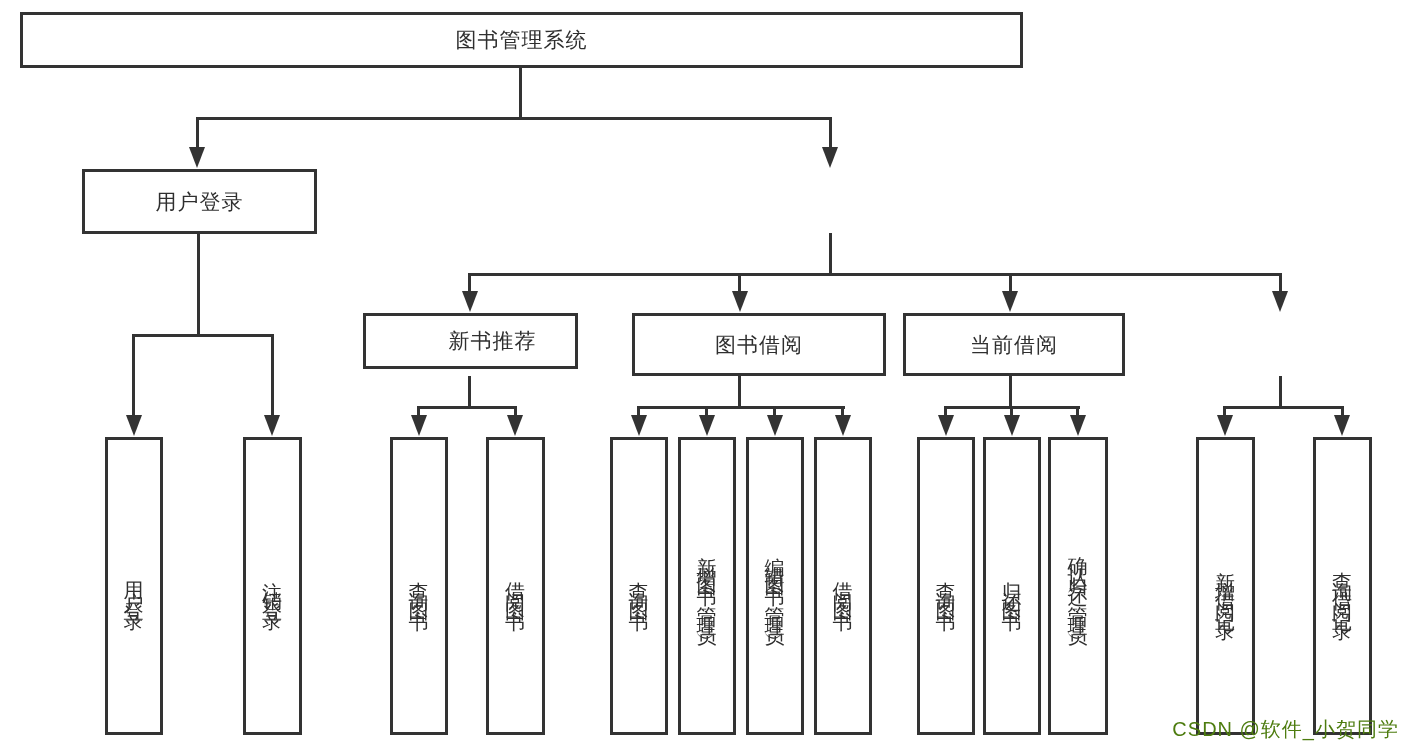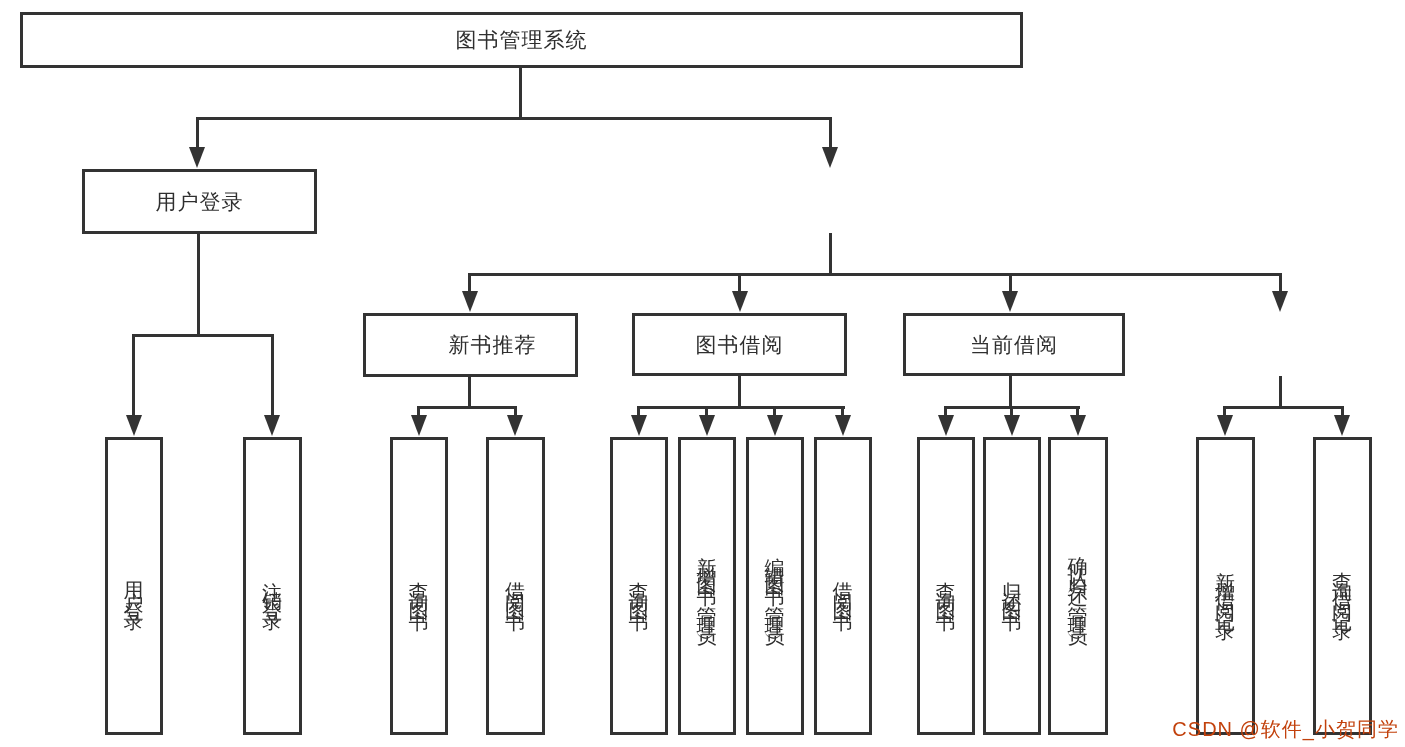--- a/index.html
+++ b/index.html
@@ -8,21 +8,21 @@
   .box{position:absolute;box-sizing:border-box;border:3px solid #333;background:#fff;
        display:flex;align-items:center;justify-content:center;font-size:21px;
        letter-spacing:1px;white-space:nowrap;}
   .vbox{writing-mode:vertical-rl;text-orientation:mixed;font-size:20px;
         letter-spacing:10px;white-space:normal;line-height:1;}
   .vline{position:absolute;width:3px;background:#333;}
   .hline{position:absolute;height:3px;background:#333;}
   .arrow{position:absolute;width:0;height:0;
          border-left:8px solid transparent;border-right:8px solid transparent;
          border-top:21px solid #333;}
-  .watermark{position:absolute;right:6px;bottom:4px;font-size:20px;color:#c2410c;
+  .watermark{position:absolute;right:6px;bottom:4px;font-size:20px;color:#4d7c0f;
              letter-spacing:1px;z-index:5;}
 </style>
 </head>
 <body>
 
 <div class="canvas">
 
   <div class="box" style="left:20px;top:12px;width:1003px;height:56px;">图书管理系统</div>
 
   <div class="vline" style="left:519px;top:68px;height:52px;"></div>
@@ -45,22 +45,22 @@
   <div class="hline" style="left:468px;top:273px;width:814px;"></div>
   <div class="vline" style="left:468px;top:273px;height:20px;"></div>
   <div class="vline" style="left:738px;top:273px;height:20px;"></div>
   <div class="vline" style="left:1009px;top:273px;height:20px;"></div>
   <div class="vline" style="left:1279px;top:273px;height:20px;"></div>
   <div class="arrow" style="left:462px;top:291px;"></div>
   <div class="arrow" style="left:732px;top:291px;"></div>
   <div class="arrow" style="left:1002px;top:291px;"></div>
   <div class="arrow" style="left:1272px;top:291px;"></div>
 
-  <div class="box" style="left:363px;top:313px;width:215px;height:64px;padding-left:44px;">新书推荐</div>
-  <div class="box" style="left:632px;top:313px;width:215px;height:63px;">图书借阅</div>
+  <div class="box" style="left:363px;top:313px;width:215px;height:56px;padding-left:44px;">新书推荐</div>
+  <div class="box" style="left:632px;top:313px;width:254px;height:63px;">图书借阅</div>
   <div class="box" style="left:903px;top:313px;width:222px;height:63px;">当前借阅</div>
 
   <div class="vline" style="left:468px;top:376px;height:32px;"></div>
   <div class="hline" style="left:417px;top:406px;width:100px;"></div>
   <div class="vline" style="left:417px;top:406px;height:11px;"></div>
   <div class="vline" style="left:514px;top:406px;height:11px;"></div>
   <div class="arrow" style="left:411px;top:415px;"></div>
   <div class="arrow" style="left:507px;top:415px;"></div>
 
   <div class="vline" style="left:738px;top:376px;height:32px;"></div>

